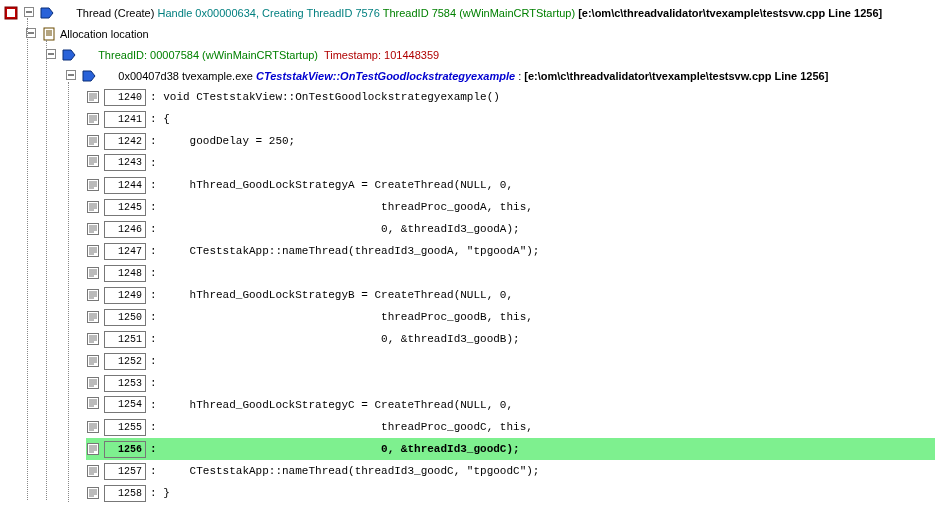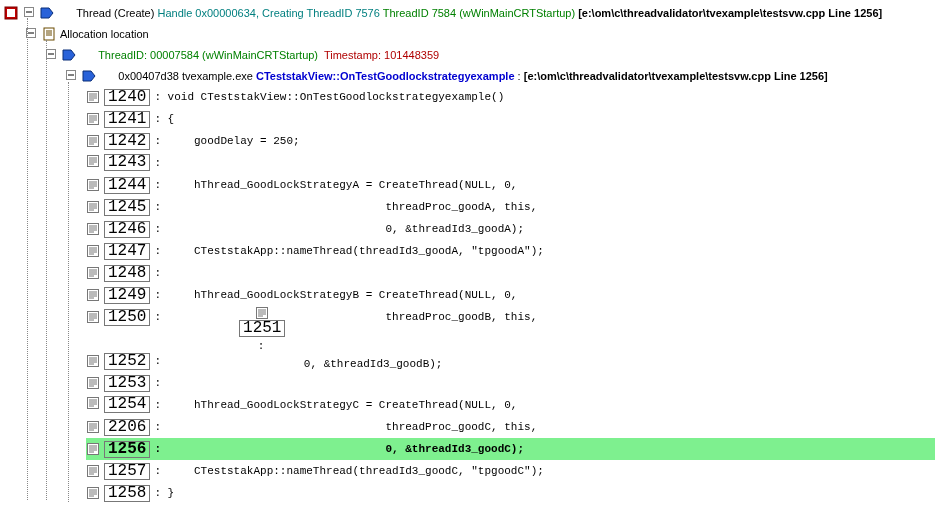--- a/index.html
+++ b/index.html
@@ -40,30 +40,30 @@
     justify-content: center;
   }
   .txt {
     white-space: pre;
   }
   .txt b { font-weight: 700; }
   .black { color: #000; }
   .teal { color: #007f7f; }
   .green { color: #008000; }
   .red { color: #b00000; }
-  .blue { color: #0000d0; }
+  .blue { color: #0000d0; font-style: italic; }
 
   .codebox {
     display: inline-block;
     border: 1px solid #777;
     padding: 0 6px 0 4px;
     height: 15px;
     line-height: 15px;
     font-family: Consolas, "Courier New", monospace;
-    font-size: 16px;
+    font-size: 10px;
     background: #fff;
     margin-right: 4px;
   }
   .codebox.ln {
     min-width: 34px;
     text-align: right;
     padding: 0 3px;
   }
   .code-row {
     display: flex;
@@ -365,21 +365,21 @@
               <line x1="3" y1="10" x2="8" y2="10" stroke="#777"></line>
             </svg>
           </span>
           <span class="codebox ln">1250</span>
           <span class="code-content">: </span>
           <span class="code-content">                                 threadProc_goodB, this,</span>
         </span>
       </div>
       <div class="row code-row">
         <span class="indent" style="width: 82px;"></span>
-        <span style="display: flex; align-items: center; flex-direction: column;">
+        <span style="display: flex; align-items: center;">
           <span class="ico">
             <svg width="14" height="14">
               <rect x="1.5" y="1.5" width="11" height="11" fill="#fff" stroke="#777"></rect>
               <line x1="3" y1="4" x2="11" y2="4" stroke="#777"></line>
               <line x1="3" y1="6" x2="11" y2="6" stroke="#777"></line>
               <line x1="3" y1="8" x2="11" y2="8" stroke="#777"></line>
               <line x1="3" y1="10" x2="8" y2="10" stroke="#777"></line>
             </svg>
           </span>
           <span class="codebox ln">1251</span>
@@ -442,21 +442,21 @@
         <span style="display: flex; align-items: center;">
           <span class="ico">
             <svg width="14" height="14">
               <rect x="1.5" y="1.5" width="11" height="11" fill="#fff" stroke="#777"></rect>
               <line x1="3" y1="4" x2="11" y2="4" stroke="#777"></line>
               <line x1="3" y1="6" x2="11" y2="6" stroke="#777"></line>
               <line x1="3" y1="8" x2="11" y2="8" stroke="#777"></line>
               <line x1="3" y1="10" x2="8" y2="10" stroke="#777"></line>
             </svg>
           </span>
-          <span class="codebox ln">2206</span>
+          <span class="codebox ln">1255</span>
           <span class="code-content">: </span>
           <span class="code-content">                                 threadProc_goodC, this,</span>
         </span>
       </div>
       <div class="row code-row">
         <span class="indent" style="width: 82px;"></span>
         <span class="hl-wrap" style="display: flex; align-items: center;">
           <span class="ico">
             <svg width="14" height="14">
               <rect x="1.5" y="1.5" width="11" height="11" fill="#fff" stroke="#777"></rect>

